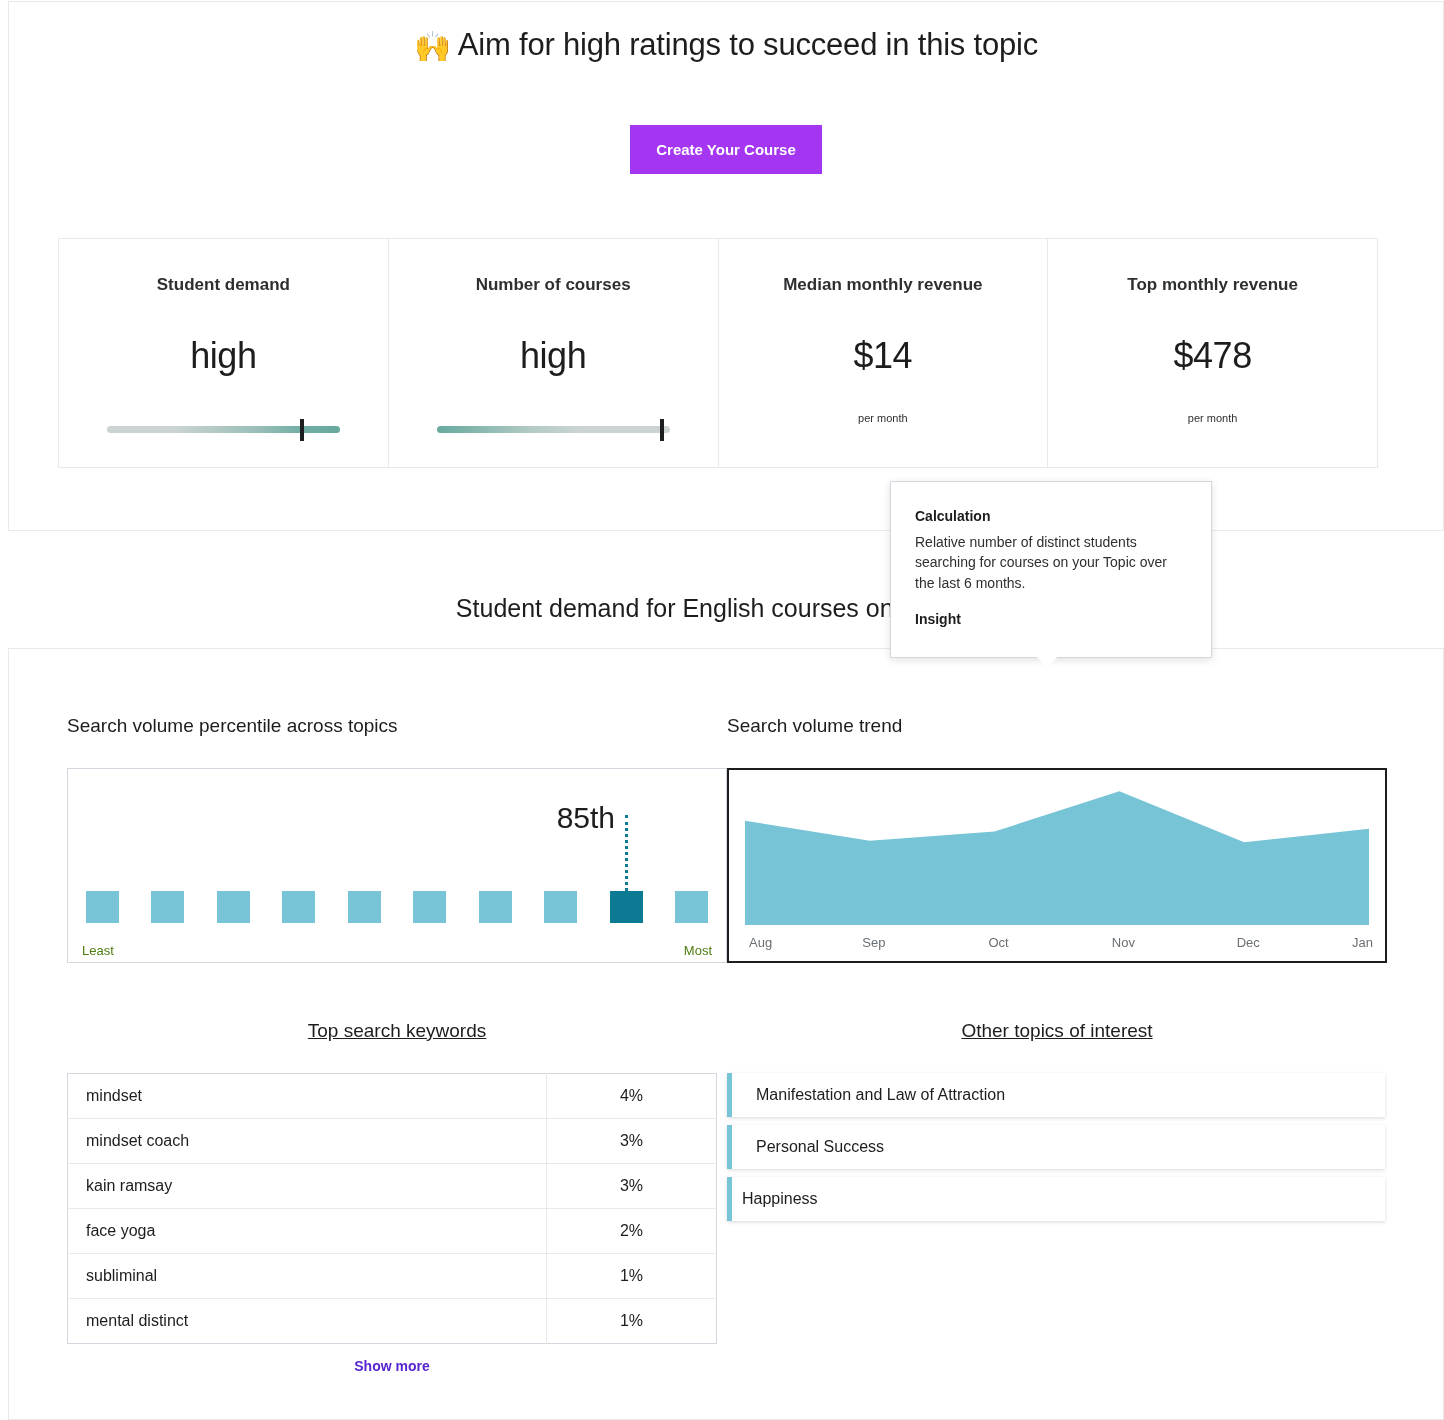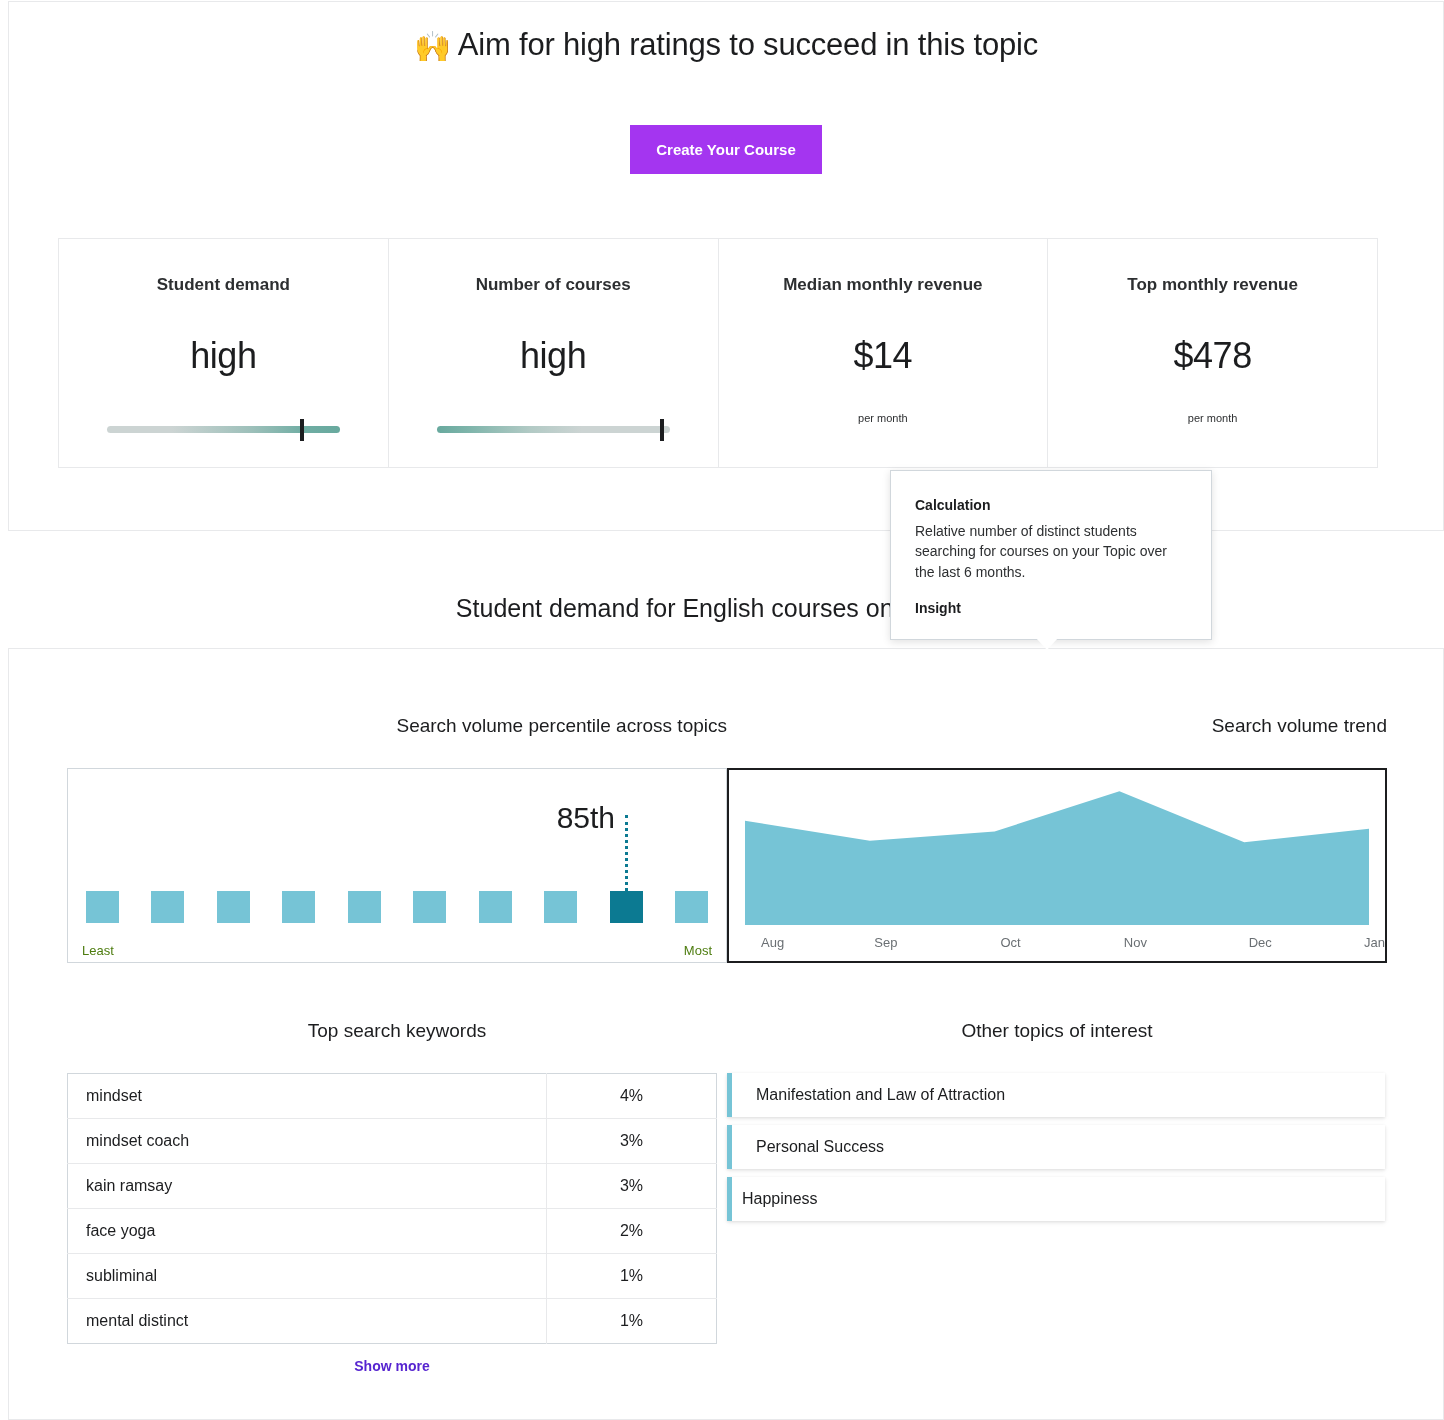--- a/index.html
+++ b/index.html
@@ -94,21 +94,21 @@
     position: absolute;
     left: 8px; top: 648px;
     width: 1436px; height: 772px;
     background: #fff;
     border: 1px solid #e8e9eb;
   }
 
   .charts-row { position: absolute; left: 58px; top: 66px; width: 1320px; display: flex; gap: 0; }
   .chart-col { width: 660px; }
   .chart-col.left { padding-right: 0; }
-  .chart-title { text-align: right; font-size: 19px; color: #1c1d1f; font-weight: 400; }
+  .chart-title { text-align: left; font-size: 19px; color: #1c1d1f; font-weight: 400; }
 
   .percentile-box {
     margin-top: 31px;
     height: 195px;
     border: 1px solid #d1d7dc;
     position: relative;
     background: #fff;
   }
   .sq {
     position: absolute;
@@ -139,31 +139,31 @@
 
   .trend-box {
     margin-top: 31px;
     height: 195px;
     border: 2px solid #1c1d1f;
     position: relative;
     background: #fff;
     overflow: hidden;
   }
   .trend-box svg { display: block; position: absolute; left: 0; top: 0; }
-  .trend-axis { position: absolute; left: 16px; right: 0; bottom: 10px; height: 16px; padding-left: 36px; }
+  .trend-axis { position: absolute; left: 4px; right: 0; bottom: 10px; height: 16px; padding-left: 36px; }
   .trend-axis span {
     position: absolute; font-size: 13px; color: #6a6f73; transform: translateX(-50%); white-space: nowrap;
   }
   .trend-axis span.first { transform: translateX(0); }
   .trend-axis span.last  { transform: translateX(-100%); }
 
   
   .lower-row { position: absolute; left: 58px; top: 371px; width: 1320px; display: flex; }
   .lower-col { width: 660px; }
-  .lower-title { text-align: center; font-size: 19px; color: #1c1d1f; font-weight: 400; }
+  .lower-title { text-align: center; font-size: 19px; color: #1c1d1f; font-weight: 400; text-decoration: underline; }
 
   .kw-table {
     margin-top: 31px;
     width: 650px;
     border-collapse: collapse;
     border: 1px solid #d1d7dc;
     table-layout: fixed;
   }
   .kw-table td {
     border-top: 1px solid #e8e9eb;
@@ -198,26 +198,26 @@
     padding-left: 24px;
     font-size: 16px;
     color: #1c1d1f;
     margin-bottom: 8px;
     cursor: pointer;
   }
 
   
   .tooltip {
     position: absolute;
-    left: 890px; top: 470px;
+    left: 890px; top: 481px;
     width: 322px;
     background: #ffffff;
     border: 1px solid #d1d7dc;
     box-shadow: 0 2px 8px rgba(0,0,0,0.12);
-    padding: 26px 24px 15px;
+    padding: 26px 24px 22px;
     z-index: 50;
   }
   .tooltip h4 { font-size: 14px; font-weight: bold; color: #1c1d1f; margin-bottom: 8px; }
   .tooltip p  { font-size: 14px; line-height: 1.45; color: #2d2f31; margin-bottom: 18px; }
   .tooltip p:last-child { margin-bottom: 0; }
   .tooltip .arrow {
     position: absolute;
     left: 145px; bottom: -11px;
     width: 22px; height: 12px;
     background: #ffffff;

